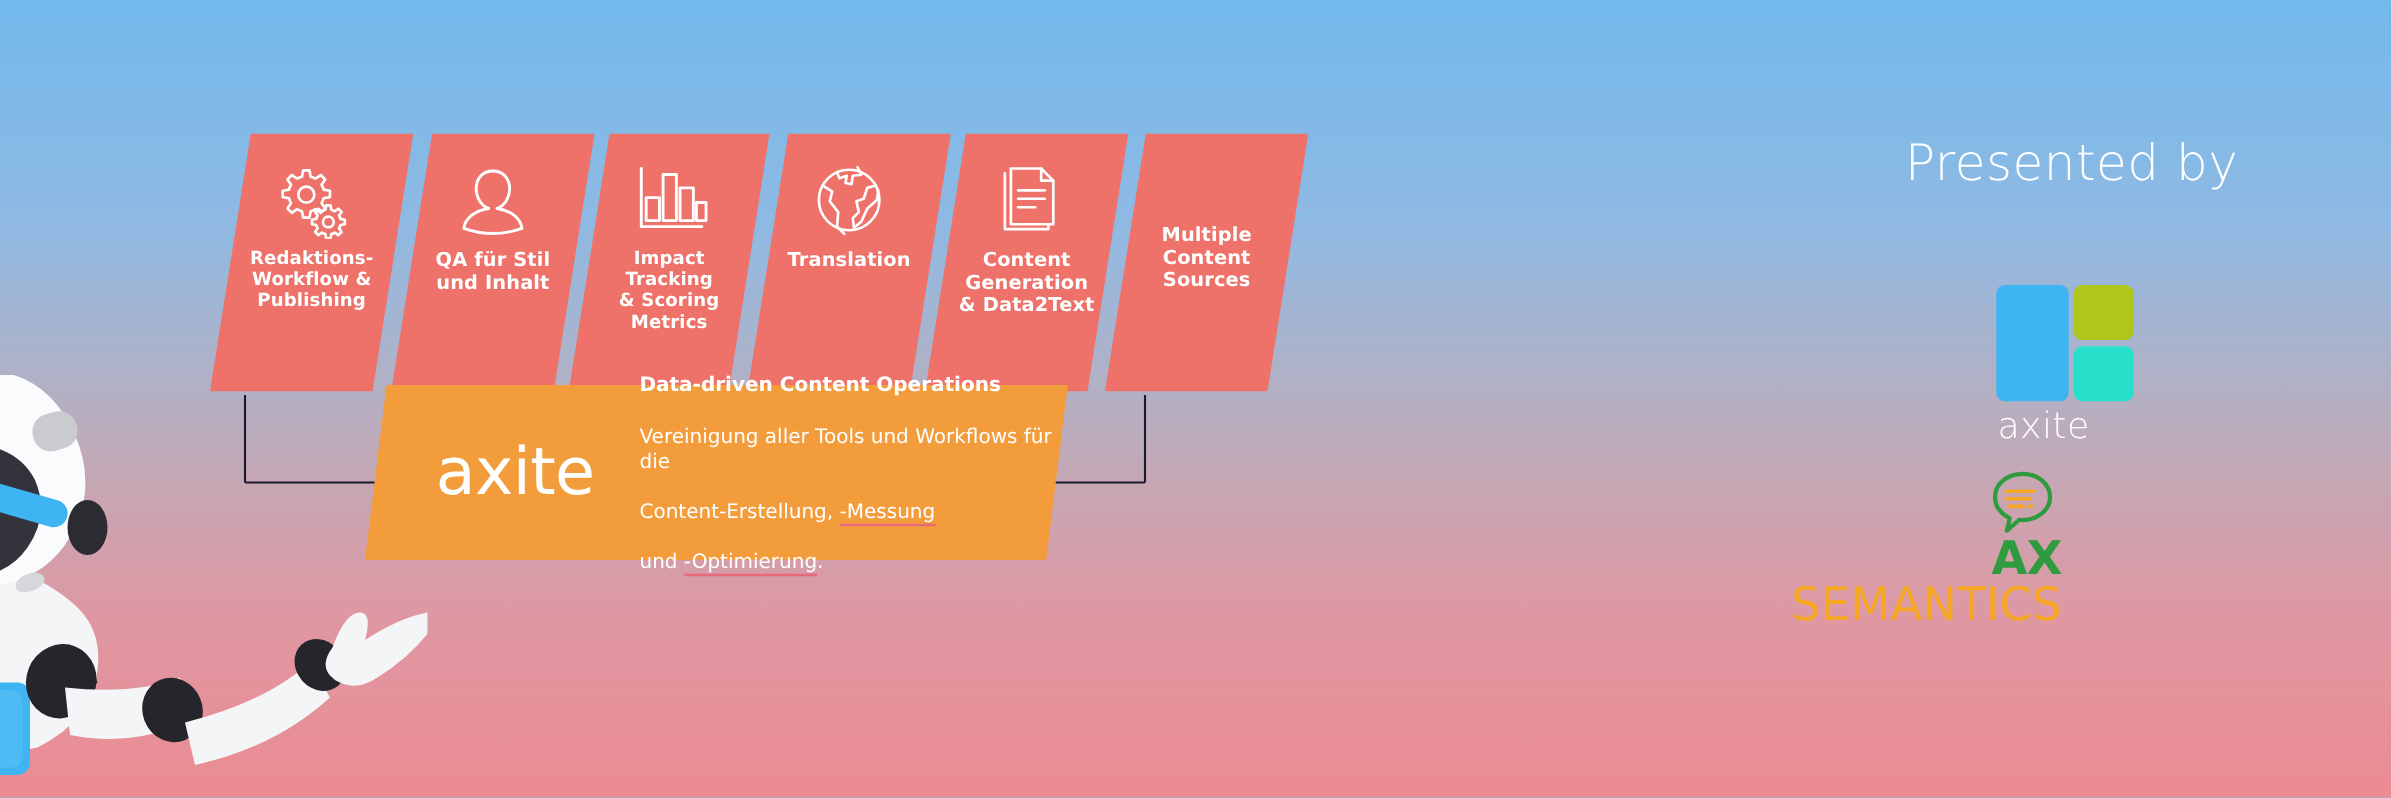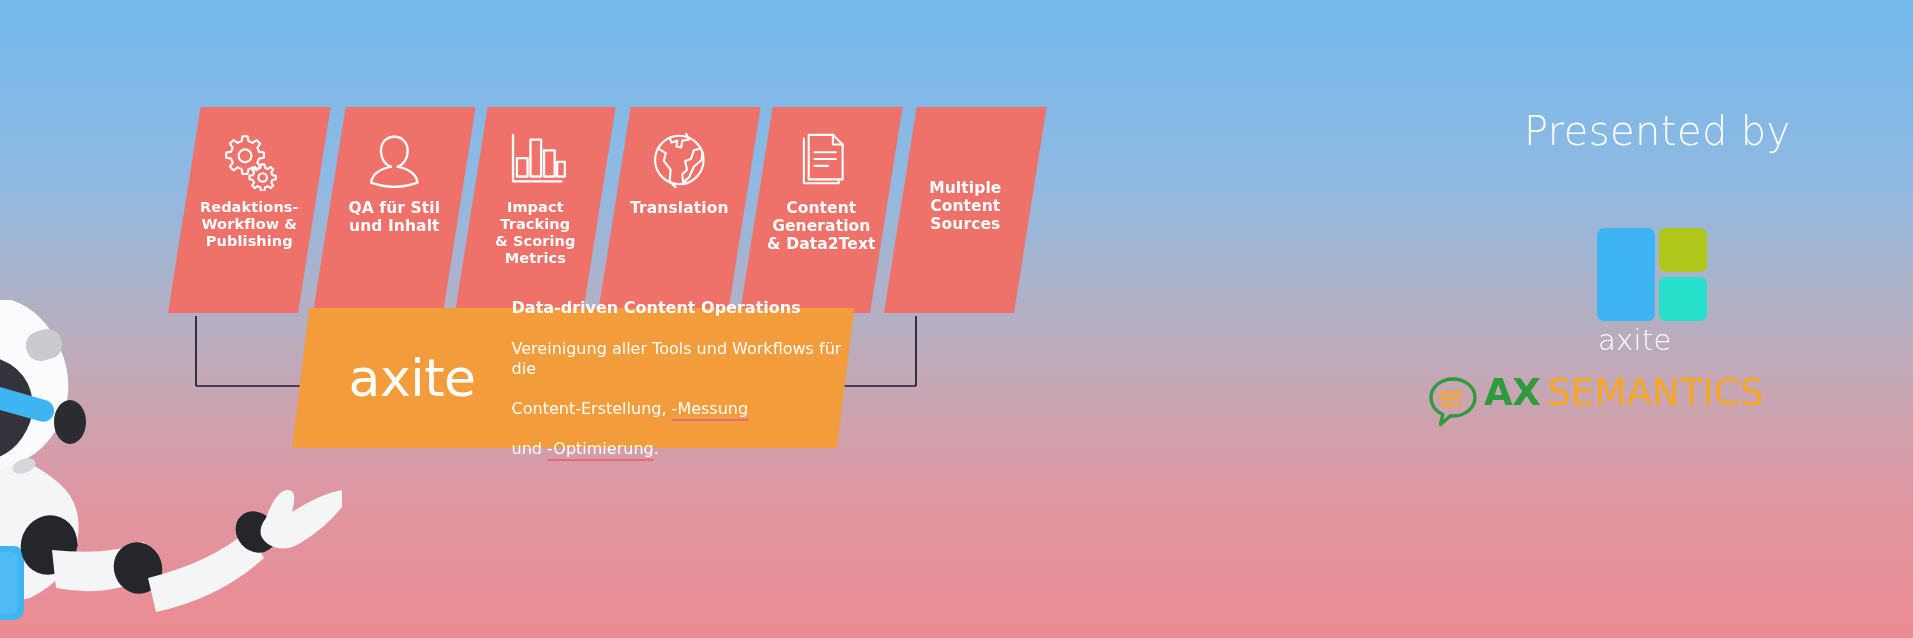--- a/index.html
+++ b/index.html
@@ -188,22 +188,23 @@
     letter-spacing: 0.3px;
     text-align: left;
     padding-left: 1px;
   }
 
   #axsem {
     position: absolute;
     left: 1426px;
     top: 374px;
     display: flex;
-    align-items: flex-start;
+    align-items: flex-end;
     height: 56px;
+    flex-direction: column;
   }
   #axsem-bubble { width: 54px; height: 54px; margin-right: 4px; }
   #axsem-bubble svg { display: block; }
   #axsem-ax {
     color: #2E9B3F;
     font-size: 37px;
     font-weight: 700;
     letter-spacing: -0.5px;
     line-height: 1;
   }

